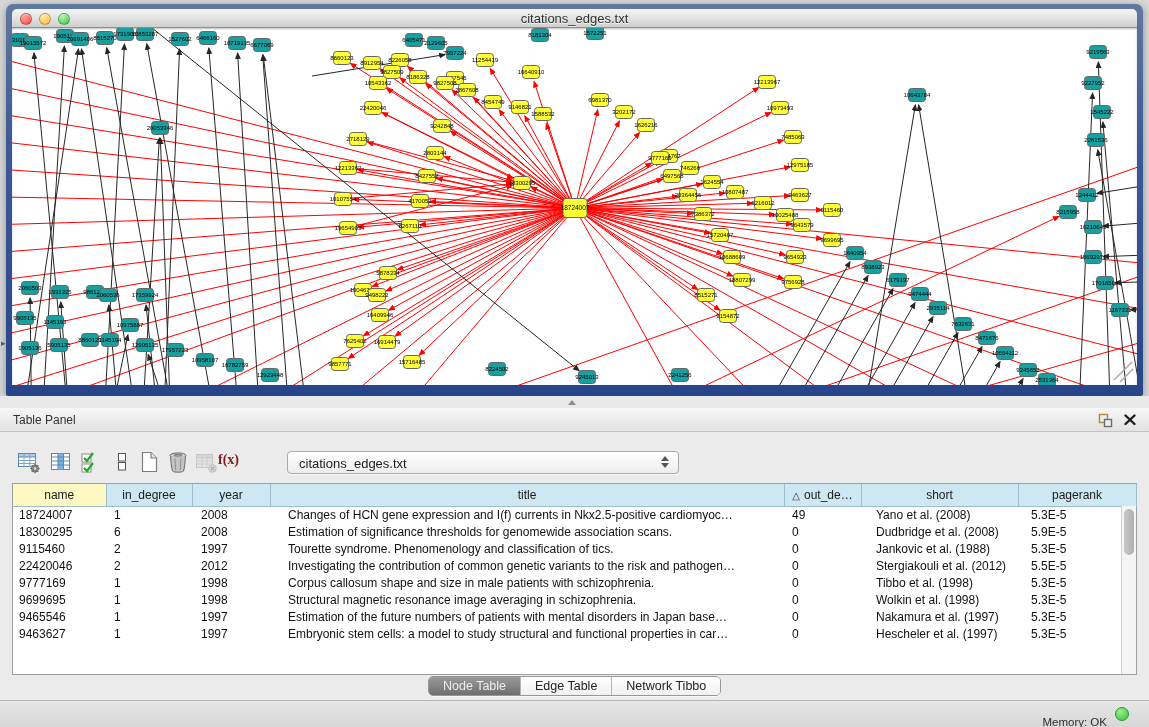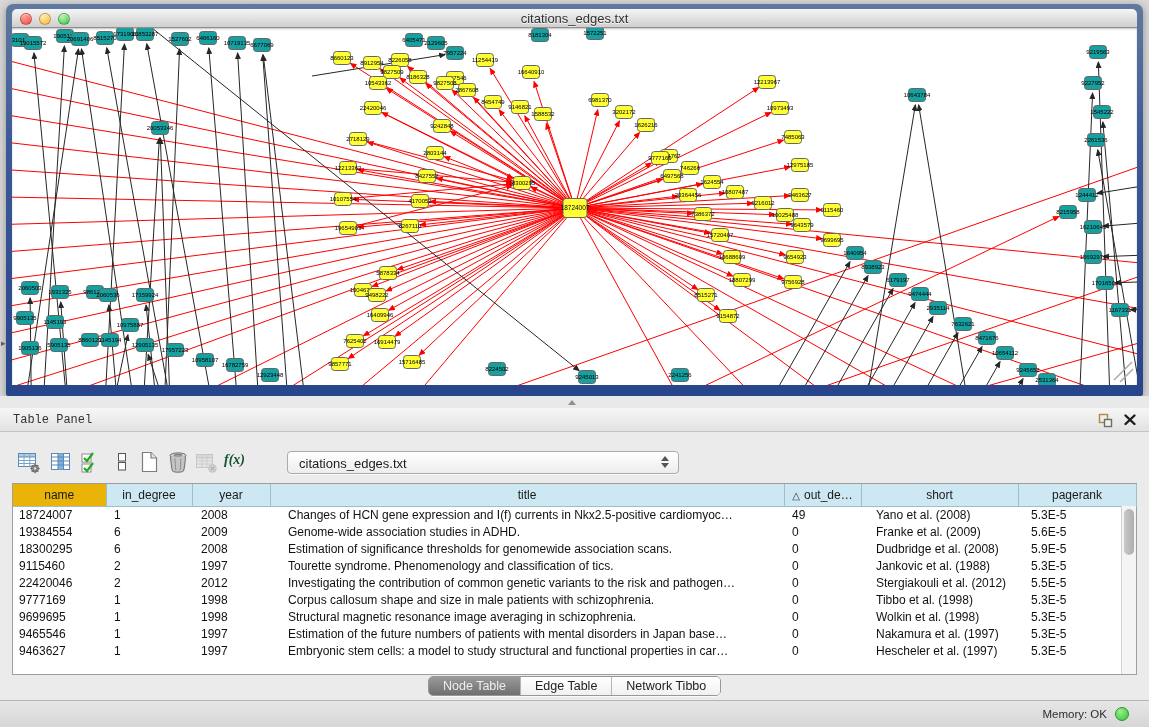--- a/index.html
+++ b/index.html
@@ -30,21 +30,21 @@
   .splitter { position:absolute; left:0; top:396px; width:1149px; height:12px; background:#e9e9e9; }
   .splitter-handle { position:absolute; left:566px; top:3px; width:12px; height:7px; cursor:row-resize; }
   .splitter-handle:before { content:""; position:absolute; left:2px; top:1px;
     border-left:4px solid transparent; border-right:4px solid transparent; border-bottom:5px solid #8e8e8e; }
   .west-toggle { position:absolute; left:1px; top:338px; font-size:9px; color:#5a5a5a; cursor:pointer; }
 
   
   .table-panel { position:absolute; left:0; top:408px; width:1149px; height:292px; background:#ebebeb; }
   .panel-header { height:24px; background:linear-gradient(180deg,#f6f6f6,#e2e2e2);
     border-bottom:1px solid #c3c3c3; position:relative; }
-  .panel-title { position:absolute; left:13px; top:5px; font-size:12px; color:#333;font-family:Liberation Mono, monospace; }
+  .panel-title { position:absolute; left:13px; top:5px; font-size:12px; color:#333; }
   .float-btn { position:absolute; right:36px; top:4px; width:16px; height:16px; cursor:pointer; }
   .close-btn { position:absolute; right:12px; top:4px; width:14px; height:15px; cursor:pointer; }
 
   .toolbar { position:absolute; left:0; top:32px; width:1149px; height:44px; }
   .tb-icon { position:absolute; top:10px; width:24px; height:24px; cursor:pointer; }
   .combo { position:absolute; left:287px; top:11px; width:392px; height:23px;
     border:1px solid #ababab; border-radius:4px;
     background:linear-gradient(180deg,#ffffff,#ededed);
     box-shadow:0 1px 0 rgba(255,255,255,.7); cursor:pointer; }
   .combo-value { position:absolute; left:11px; top:4px; font-size:13px; color:#1c1c1c; }
@@ -52,21 +52,21 @@
   .combo-arrows i { display:block; width:0; height:0; border-left:4px solid transparent; border-right:4px solid transparent; }
   .combo-arrows i.up { border-bottom:5px solid #555; }
   .combo-arrows i.dn { border-top:5px solid #555; }
 
   .table-wrap { position:absolute; left:12px; top:75px; width:1125px; height:192px;
     background:#fff; border:1px solid #9e9e9e; }
   table.datatable { border-collapse:collapse; table-layout:fixed; width:1123px; }
   table.datatable th { height:22px; font-size:12px; font-weight:normal; color:#1a1a1a;
     background:#cde7f3; border:1px solid #9dbecd; border-top:none; text-align:center;
     overflow:hidden; white-space:nowrap; cursor:pointer; }
-  table.datatable th:first-child { background:#eab308; border-left:none; }
+  table.datatable th:first-child { background:#fef9c3; border-left:none; }
   table.datatable th .sort { font-size:10px; margin-right:4px; color:#333; }
   table.datatable td { height:17px; font-size:12px; color:#111; white-space:nowrap;
     overflow:hidden; cursor:default; }
   td.c-name  { padding-left:6px; }
   td.c-indeg { padding-left:8px; }
   td.c-year  { padding-left:9px; }
   td.c-title { padding-left:18px; }
   td.c-outdeg{ padding-left:8px; }
   td.c-short { padding-left:15px; }
   td.c-pr    { padding-left:13px; }
@@ -81,21 +81,21 @@
     box-shadow:0 1px 0 rgba(255,255,255,.8); }
   .seg .tab { height:100%; font-size:12.5px; display:flex; align-items:center; justify-content:center;
     background:linear-gradient(180deg,#ffffff,#f1f1f1); color:#222; cursor:pointer;
     border-right:1px solid #b5b5b5; padding:0 14px; }
   .seg .tab:last-child { border-right:none; }
   .seg .tab.selected { background:linear-gradient(180deg,#9a9a9a,#6f6f6f); color:#efefef; }
 
   
   .statusbar { position:absolute; left:0; top:700px; width:1149px; height:27px;
     background:linear-gradient(180deg,#e6e6e6,#d7d7d7); border-top:1px solid #b5b5b5; }
-  .memory-label { position:absolute; right:42px; top:7px; font-size:11.5px; color:#2d2d2d; }
+  .memory-label { position:absolute; right:42px; top:15px; font-size:11.5px; color:#2d2d2d; }
   .memory-dot { position:absolute; right:20px; top:6px; width:14px; height:14px; border-radius:50%;
     border:1px solid #2e9130; background:radial-gradient(circle at 35% 30%, #9bef8f, #35c234); }
 </style>
 </head>
 <body>
 
 <div class="app">
 
   <div class="net-window">
     <div class="titlebar">
@@ -811,21 +811,21 @@
       </span>
       <span class="tb-icon" style="left:194px" style2="">
         <svg width="24" height="24" viewBox="0 0 24 24" opacity="0.45">
           <rect x="2.5" y="4.5" width="16" height="13" fill="#e0e0e0" stroke="#9a9a9a"></rect>
           <rect x="2.5" y="4.5" width="16" height="3.5" fill="#c2c2c2" stroke="#9a9a9a"></rect>
           <path d="M8 4.5 V17.5 M13 4.5 V17.5 M2.5 11 H18.5 M2.5 14 H18.5" stroke="#a8a8a8"></path>
           <circle cx="18.5" cy="18.5" r="3.8" fill="#bdbdbd" stroke="#8a8a8a"></circle>
           <path d="M16.8 16.8 L20.2 20.2 M20.2 16.8 L16.8 20.2" stroke="#6f6f6f" stroke-width="1.3"></path>
         </svg>
       </span>
-      <span class="tb-icon" style="left:224px;top:12px;font-size:14px;font-family:'Liberation Serif',serif;font-style:italic;font-weight:bold;color:#14532d">f(x)</span>
+      <span class="tb-icon" style="left:218px;top:12px;font-size:14px;font-family:'Liberation Serif',serif;font-weight:bold;color:#7f1d1d">f(x)</span>
 
       <div class="combo">
         <span class="combo-value">citations_edges.txt</span>
         <span class="combo-arrows">
             <i class="up"></i>
             <i class="dn"></i>
           </span>
       </div>
     </div>
 
@@ -853,29 +853,20 @@
           </thead>
         <tbody id="table-body">
             <tr>
               <td class="c-name">18724007</td>
               <td class="c-indeg">1</td>
               <td class="c-year">2008</td>
               <td class="c-title">Changes of HCN gene expression and I(f) currents in Nkx2.5-positive cardiomyoc…</td>
               <td class="c-outdeg">49</td>
               <td class="c-short">Yano et al. (2008)</td>
               <td class="c-pr">5.3E-5</td>
-            </tr>
-            <tr>
-              <td class="c-name">19384554</td>
-              <td class="c-indeg">6</td>
-              <td class="c-year">2009</td>
-              <td class="c-title">Genome-wide association studies in ADHD.</td>
-              <td class="c-outdeg">0</td>
-              <td class="c-short">Franke et al. (2009)</td>
-              <td class="c-pr">5.6E-5</td>
             </tr>
             <tr>
               <td class="c-name">18300295</td>
               <td class="c-indeg">6</td>
               <td class="c-year">2008</td>
               <td class="c-title">Estimation of significance thresholds for genomewide association scans.</td>
               <td class="c-outdeg">0</td>
               <td class="c-short">Dudbridge et al. (2008)</td>
               <td class="c-pr">5.9E-5</td>
             </tr>

